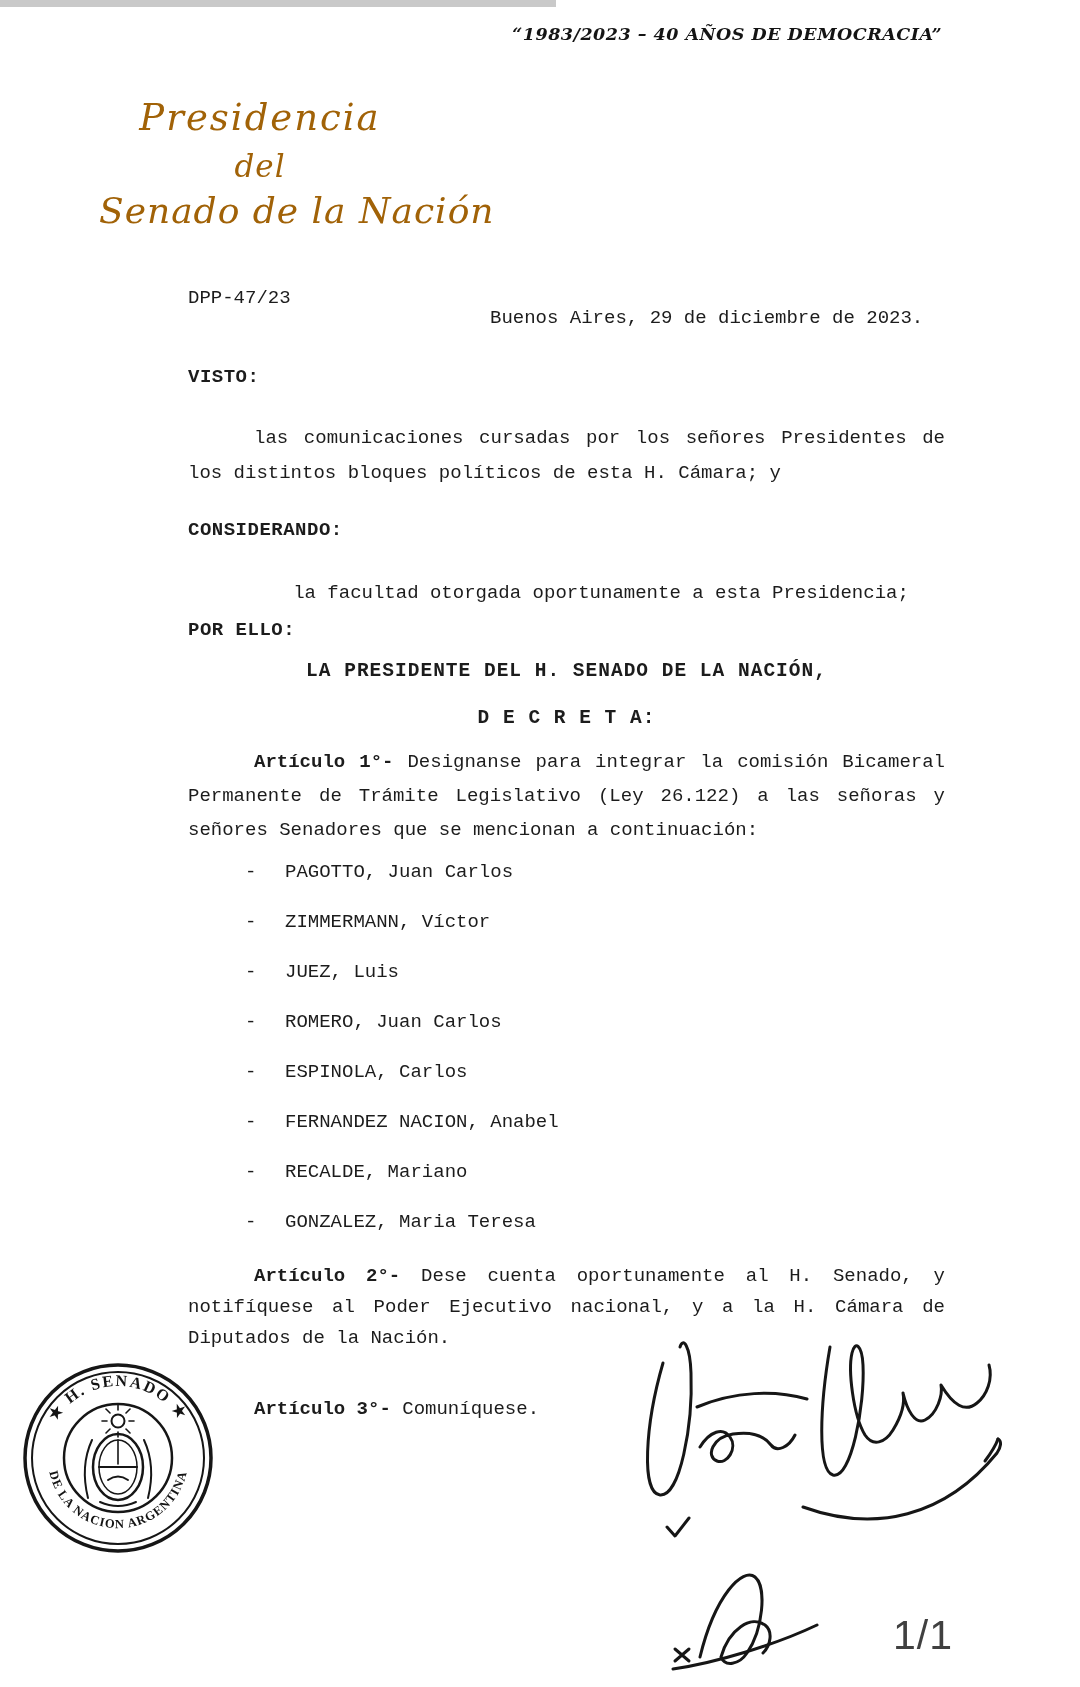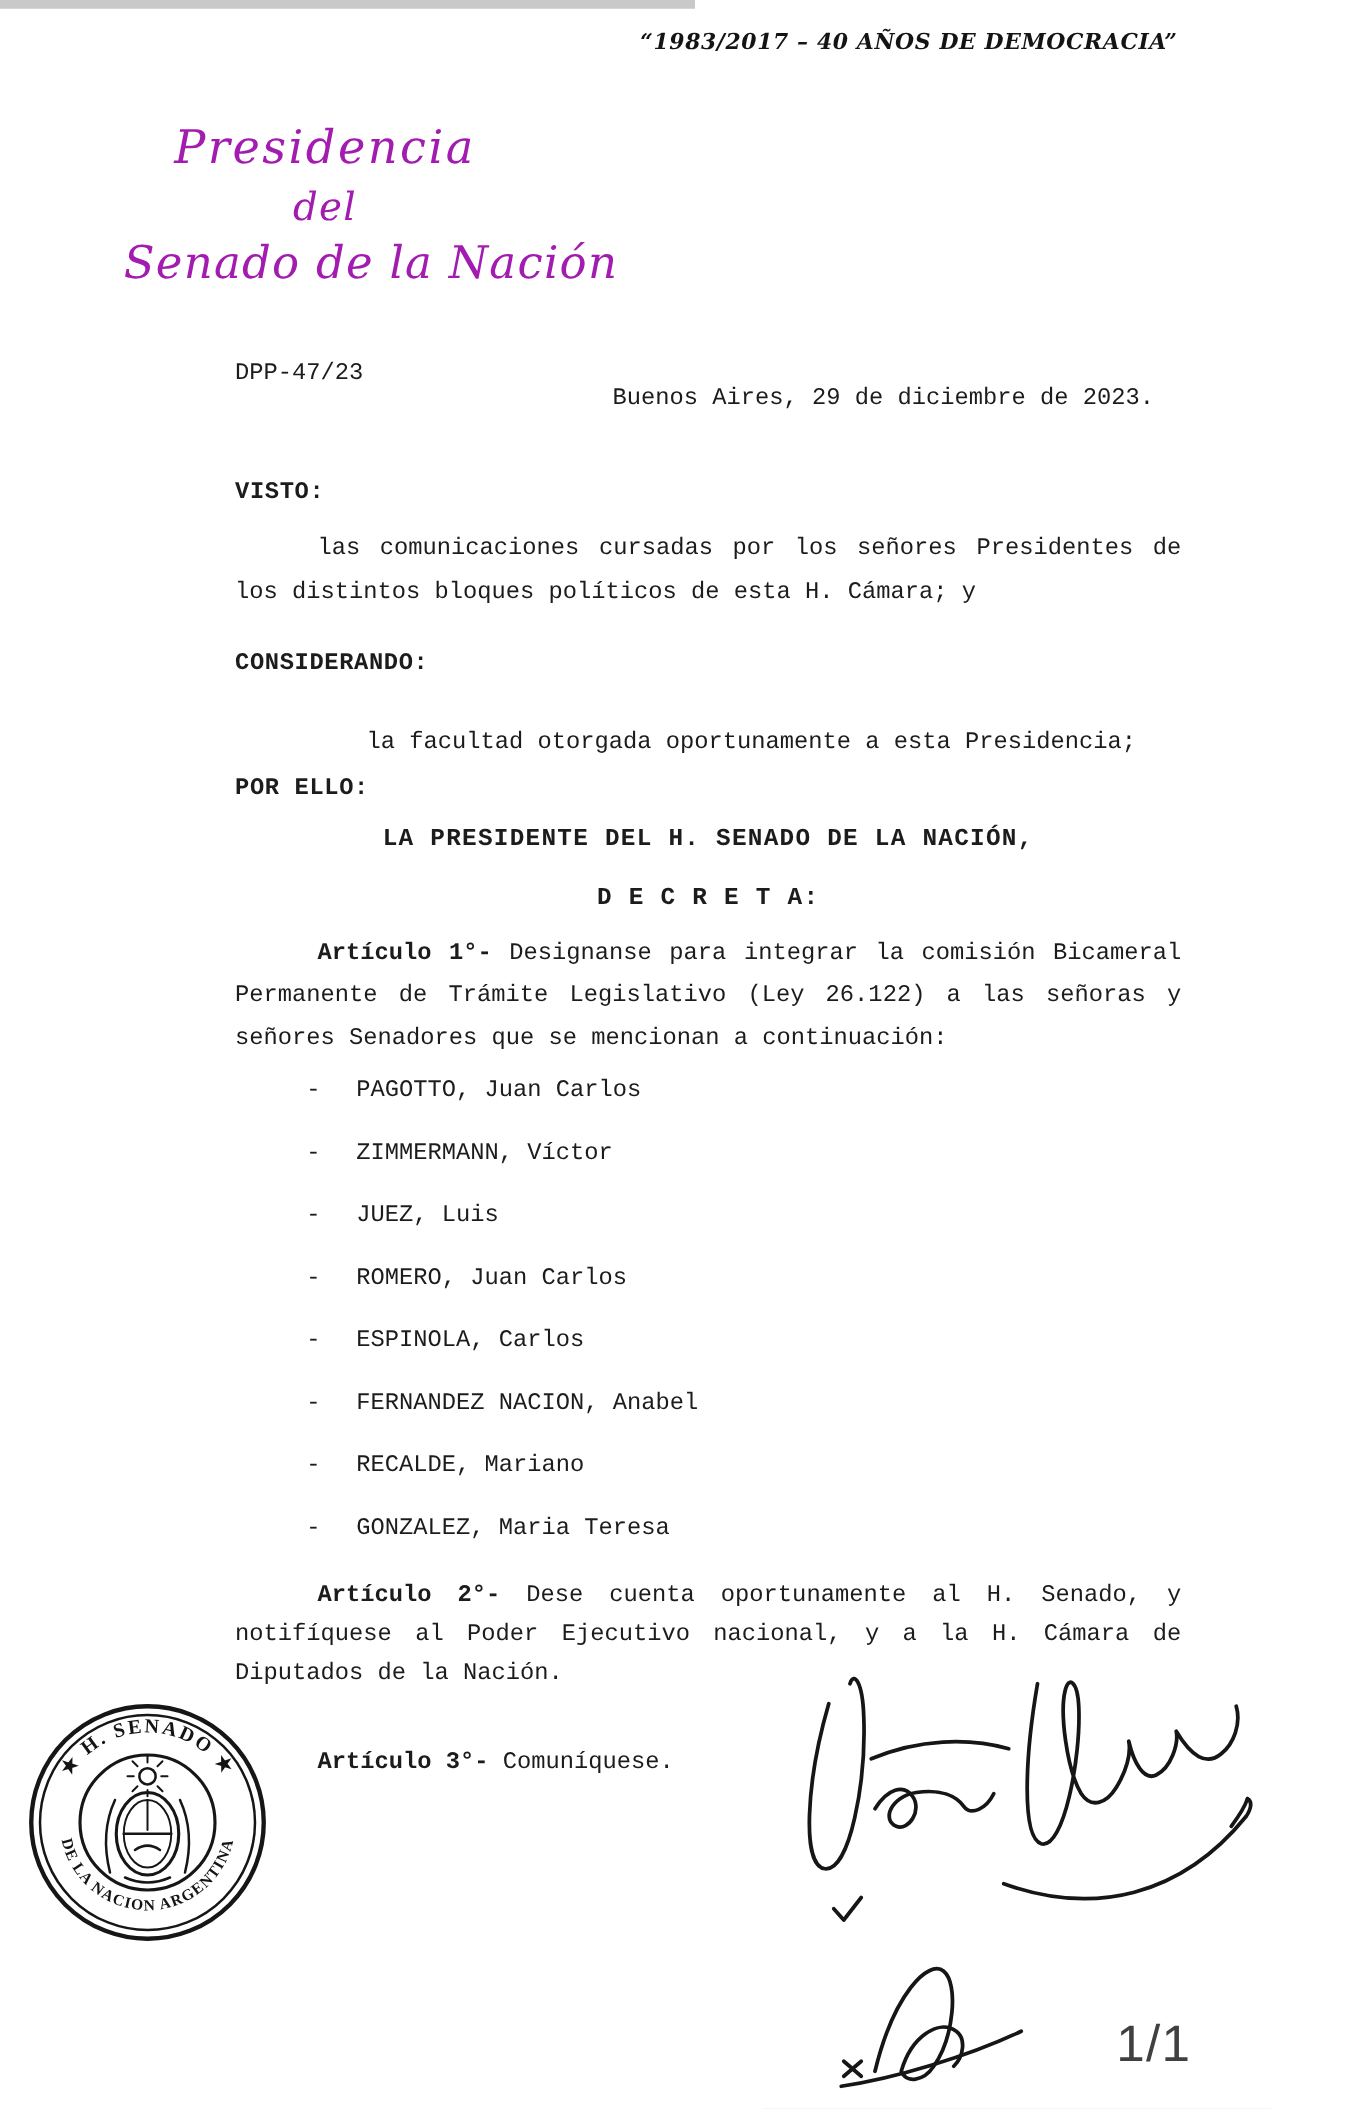--- a/index.html
+++ b/index.html
@@ -10,21 +10,21 @@
     color:#1c1c1c;
   }
   .abs{position:absolute;}
   .scan-strip{left:0;top:0;width:556px;height:7px;background:#c9c9c9;}
   .motto{
     top:24px;right:138px;
     font-family:"DejaVu Serif","Liberation Serif",serif;
     font-style:italic;font-weight:bold;font-size:17.5px;letter-spacing:.5px;color:#141414;
   }
   .letterhead{left:99px;top:96px;width:322px;text-align:center;
-    font-family:"DejaVu Serif","Liberation Serif",serif;font-style:italic;color:#a21caf;}
+    font-family:"DejaVu Serif","Liberation Serif",serif;font-style:italic;color:#a16207;}
   .lh1{font-size:37px;letter-spacing:2px;}
   .lh2{font-size:31px;margin-top:9px;letter-spacing:1px;}
   .lh3{font-size:36px;margin-top:6px;letter-spacing:1px;white-space:nowrap;}
   .mono{font-size:19px;line-height:30px;white-space:nowrap;}
   .para{font-size:19px;line-height:35px;text-align:justify;text-indent:66px;white-space:normal;}
   .para.lh34{line-height:34px;}
   .para.lh31{line-height:31px;}
   .blk-label{font-weight:bold;font-size:19px;letter-spacing:.5px;white-space:nowrap;}
   .center-line{width:757px;text-align:center;font-weight:bold;font-size:19.5px;letter-spacing:1px;white-space:nowrap;}
   .senator-row{display:flex;font-size:19px;line-height:29px;margin-bottom:21px;white-space:nowrap;}
@@ -37,33 +37,33 @@
   svg .ink{stroke:#161616;fill:none;stroke-linecap:round;stroke-linejoin:round;}
   svg text{font-family:"Liberation Serif","DejaVu Serif",serif;font-weight:bold;fill:#141414;}
 </style>
 </head>
 <body>
 
 <div class="page">
 
   <div class="abs scan-strip"></div>
 
-  <div class="abs motto">“1983/2017 – 40 AÑOS DE DEMOCRACIA”</div>
+  <div class="abs motto">“1983/2023 – 40 AÑOS DE DEMOCRACIA”</div>
 
   <div class="abs letterhead">
     <div class="lh1">Presidencia</div>
     <div class="lh2">del</div>
     <div class="lh3">Senado de la Nación</div>
   </div>
 
   <div class="abs mono" style="left:188px;top:283px;font-family:Liberation Mono, monospace;">DPP-47/23</div>
 
   <div class="abs mono" style="left:490px;top:303px;">Buenos Aires, 29 de diciembre de 2023.</div>
 
-  <div class="abs blk-label" style="left:188px;top:366px;margin-top:16px;">VISTO:</div>
+  <div class="abs blk-label" style="left:188px;top:366px;">VISTO:</div>
 
   <p class="abs para" style="left:188px;top:421px;width:757px;margin:0;">las comunicaciones cursadas por los señores Presidentes de los distintos bloques políticos de esta H. Cámara; y</p>
 
   <div class="abs blk-label" style="left:188px;top:519px;">CONSIDERANDO:</div>
 
   <p class="abs para" style="left:188px;top:576px;width:760px;margin:0;text-align:center;">la facultad otorgada oportunamente a esta Presidencia;</p>
 
   <div class="abs blk-label" style="left:188px;top:619px;">POR ELLO:</div>
 
   <div class="abs center-line" style="left:188px;top:707px;">D E C R E T A:</div>

